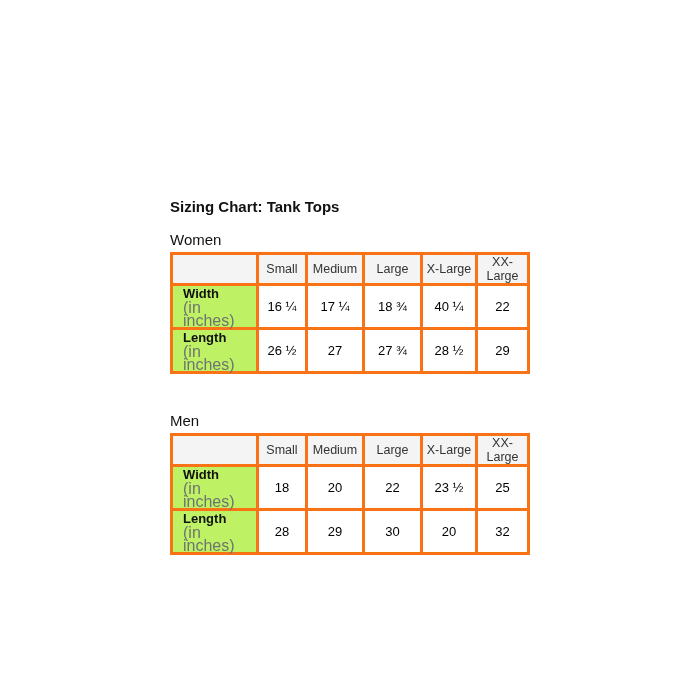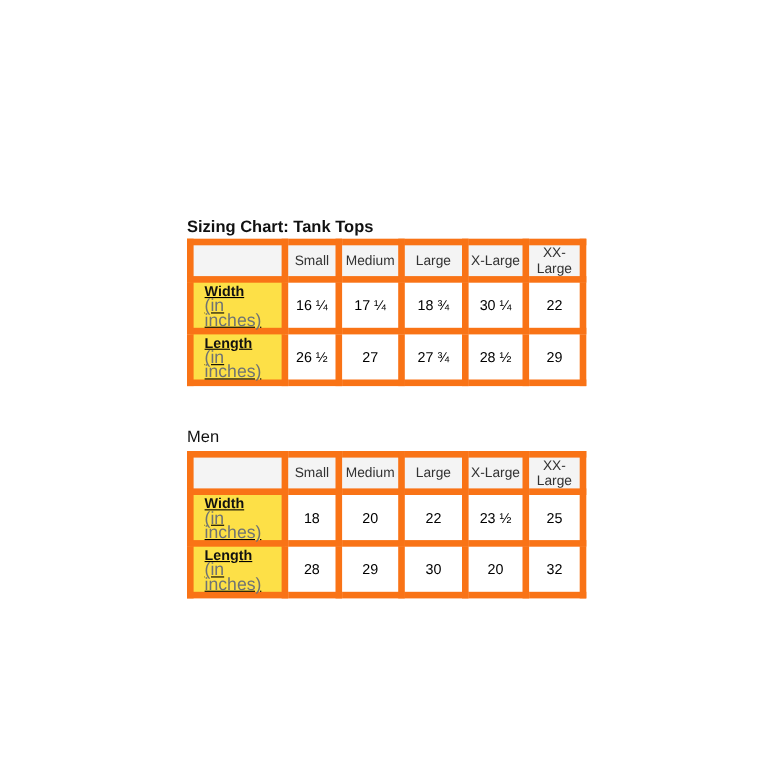--- a/index.html
+++ b/index.html
@@ -48,39 +48,38 @@
     background: #ffffff;
   }
   table.size-table col.c-label   { width: 86px; }
   table.size-table col.c-small   { width: 49px; }
   table.size-table col.c-medium  { width: 57px; }
   table.size-table col.c-large   { width: 58px; }
   table.size-table col.c-xlarge  { width: 55px; }
   table.size-table col.c-xxlarge { width: 52px; }
   table.size-table th,
   table.size-table td {
-    border: 6px solid #f97316;
+    border: 3px solid #f97316;
     font-weight: 400;
     padding: 0;
   }
   table.size-table thead th {
     height: 25px;
     background: #f4f4f4;
     color: #333333;
     font-size: 12.5px;
     text-align: center;
     vertical-align: middle;
   }
   table.size-table td.label-cell {
     height: 38px;
-    background: #fde047;
+    background: #bef264;
     text-align: left;
     vertical-align: middle;
     padding-left: 10px;
-    text-decoration: underline;
   }
   .row-label {
     display: block;
     font-size: 13px;
     font-weight: 700;
     color: #111111;
     line-height: 15px;
   }
   .row-sublabel {
     display: block;
@@ -98,20 +97,21 @@
   }
 </style>
 </head>
 <body>
 
 <div class="canvas">
   <div class="content">
 
     <h1 class="page-title">Sizing Chart: Tank Tops</h1>
 
+    <h2 class="section-heading">Women</h2>
 
     <table class="size-table">
       <colgroup>
         <col class="c-label">
           <col class="c-small">
           <col class="c-medium">
           <col class="c-large">
           <col class="c-xlarge">
           <col class="c-xxlarge">
       </colgroup>
@@ -127,21 +127,21 @@
       </thead>
       <tbody>
         <tr>
           <td class="label-cell">
             <span class="row-label">Width</span>
             <span class="row-sublabel">(in inches)</span>
           </td>
           <td class="value-cell">16 ¼</td>
           <td class="value-cell">17 ¼</td>
           <td class="value-cell">18 ¾</td>
-          <td class="value-cell">30 ¼</td>
+          <td class="value-cell">40 ¼</td>
           <td class="value-cell">22</td>
         </tr>
         <tr>
           <td class="label-cell">
             <span class="row-label">Length</span>
             <span class="row-sublabel">(in inches)</span>
           </td>
           <td class="value-cell">26 ½</td>
           <td class="value-cell">27</td>
           <td class="value-cell">27 ¾</td>

